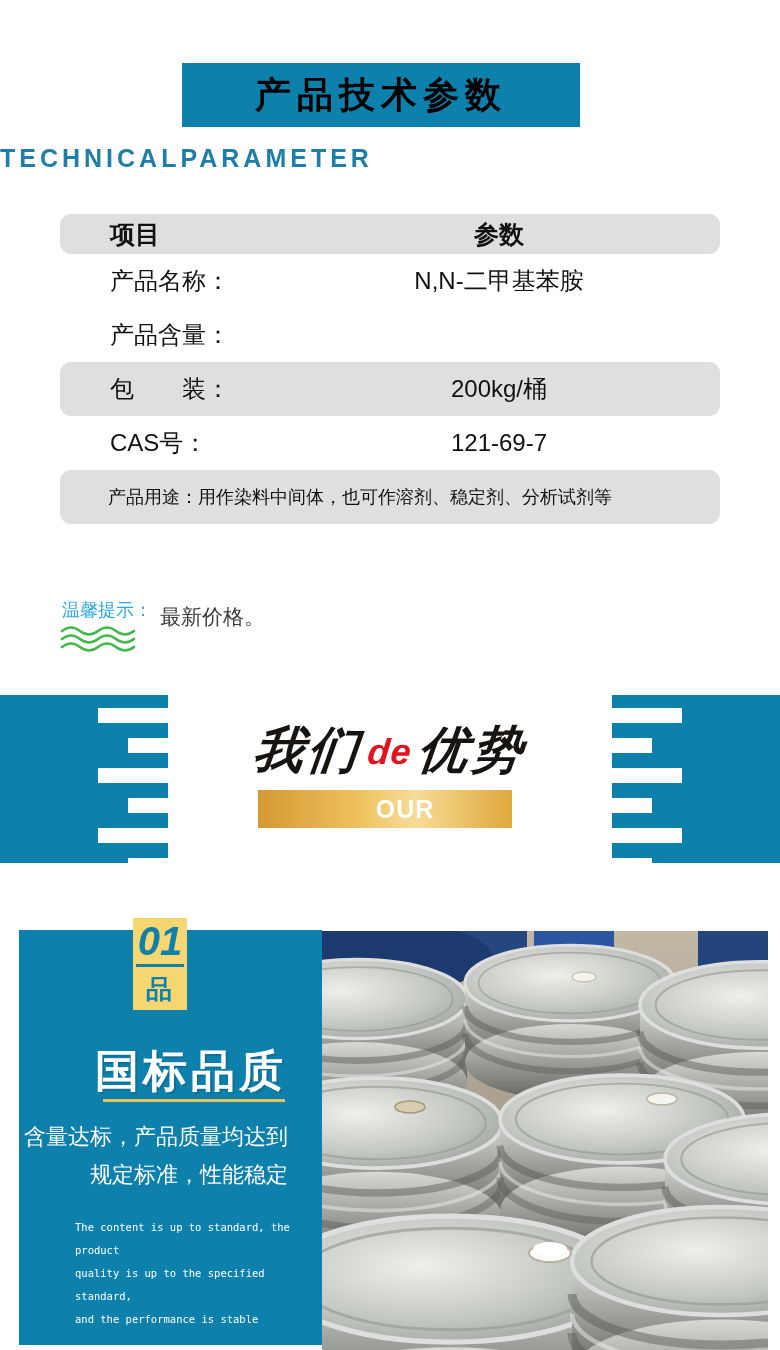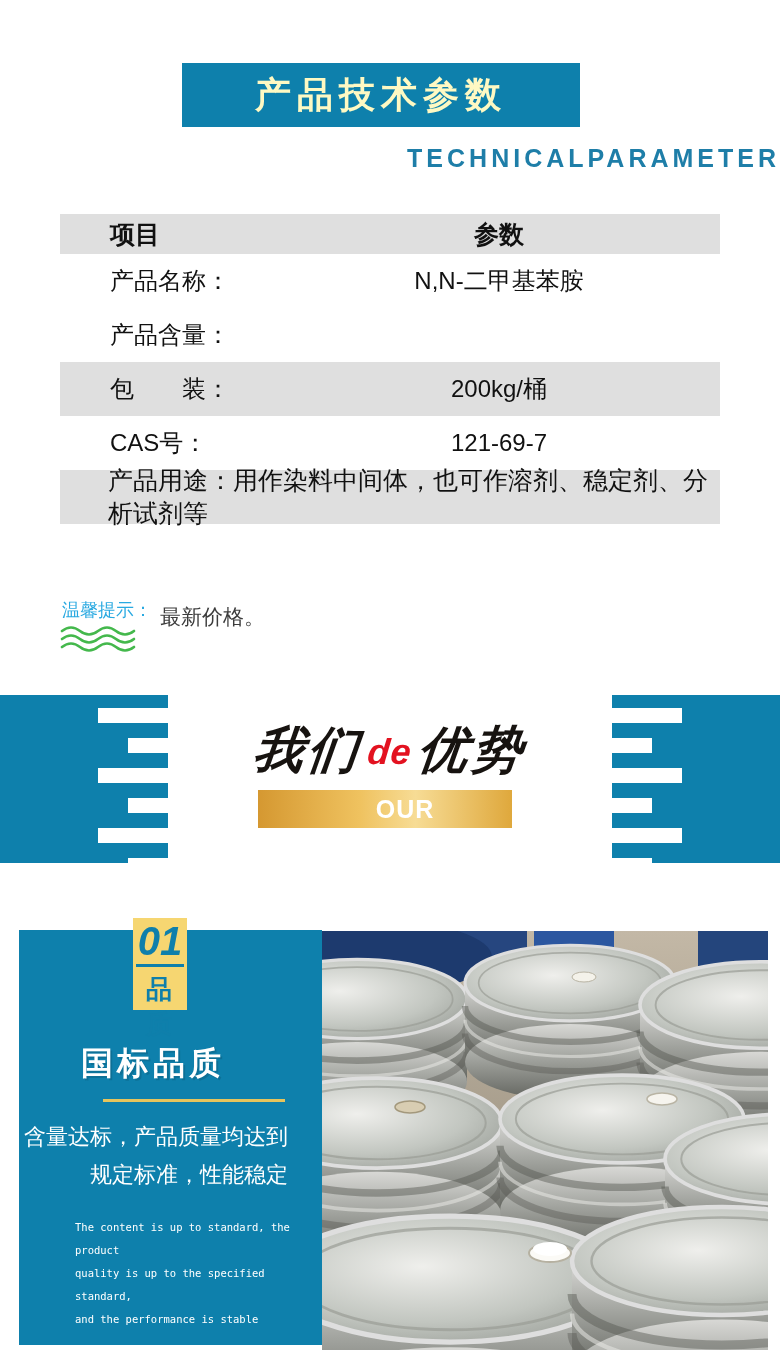--- a/index.html
+++ b/index.html
@@ -8,32 +8,32 @@
   }
   *{margin:0;padding:0;box-sizing:border-box;}
   html,body{background:#ffffff;}
   body{font-family:"Liberation Sans","DejaVu Sans",sans-serif;}
   #page{position:relative;width:780px;height:1350px;background:#ffffff;overflow:hidden;margin:0 auto;}
   .abs{position:absolute;}
 
   
   .banner{left:182px;top:63px;width:398px;height:64px;background:var(--brand);
           display:flex;align-items:center;justify-content:center;}
-  .banner-title{color:#fef9c3;font-size:36px;font-weight:bold;letter-spacing:6px;}
-  .subtitle{left:0;top:144px;width:780px;text-align:right;color:#1E7EA8;
+  .banner-title{color:#000000;font-size:36px;font-weight:bold;letter-spacing:6px;}
+  .subtitle{left:0;top:144px;width:780px;text-align:left;color:#1E7EA8;
             font-size:25px;font-weight:bold;letter-spacing:4px;}
 
   
   .spec-table{left:60px;top:214px;width:660px;}
   .trow{display:flex;align-items:center;height:54px;font-size:24px;color:#111;}
-  .trow.gray{background:var(--gray);}
+  .trow.gray{background:var(--gray);border-radius:11px;}
   .thead{height:40px;font-weight:bold;font-size:25px;}
   .tlabel{width:230px;padding-left:50px;flex:none;}
   .tvalue{flex:1;text-align:center;padding-right:12px;}
-  .tusage{font-size:25px;padding-left:48px;}
+  .tusage{font-size:18px;padding-left:48px;}
 
   
   .notice-label{left:62px;top:598px;font-size:18px;font-weight:normal;color:var(--notice-blue);}
   .notice-waves{left:60px;top:626px;}
   .notice-text{left:160px;top:598px;width:570px;font-size:21px;color:var(--text-dark);line-height:38px;}
 
   
   .adv-band{left:0;top:695px;width:780px;height:168px;background:#ffffff;}
   .zip{position:absolute;top:0;}
   .zip-left{left:0;}
@@ -46,21 +46,21 @@
             background:linear-gradient(90deg,#D59831 0%,#EFC25F 40%,#F7DC95 62%,#DFA83C 100%);
             color:#ffffff;font-size:25px;font-weight:bold;letter-spacing:1px;padding-left:40px;}
 
   
   .photo{left:322px;top:931px;width:446px;height:419px;overflow:hidden;}
   .blue-panel{left:19px;top:930px;width:303px;height:415px;background:var(--brand);}
   .badge{left:133px;top:918px;width:54px;height:92px;background:var(--gold-badge);text-align:center;}
   .badge-num{font-size:40px;font-weight:900;font-style:italic;color:#0F7FAB;line-height:46px;}
   .badge-line{width:48px;height:3px;background:#0F7FAB;margin:0 auto;}
   .badge-label{font-size:26px;font-weight:bold;color:#0F7FAB;margin-top:5px;letter-spacing:2px;}
-  .q-heading{left:19px;top:1042px;width:268px;text-align:center;color:#ffffff;font-size:32px;
+  .q-heading{left:19px;top:1042px;width:268px;text-align:right;color:#ffffff;font-size:44px;
              font-weight:bold;letter-spacing:4px;text-shadow:2px 2px 0 rgba(0,0,0,0.12);}
   .q-underline{left:103px;top:1099px;width:182px;height:3px;background:var(--gold-line);}
   .q-desc{left:19px;top:1118px;width:269px;text-align:right;color:#ffffff;font-size:22px;line-height:38px;}
   .q-eng{left:75px;top:1216px;width:240px;color:#ffffff;font-size:10.5px;line-height:23px;
          font-family:"DejaVu Sans Mono","Liberation Mono",monospace;}
 </style>
 </head>
 <body>
 
 <div id="page">

